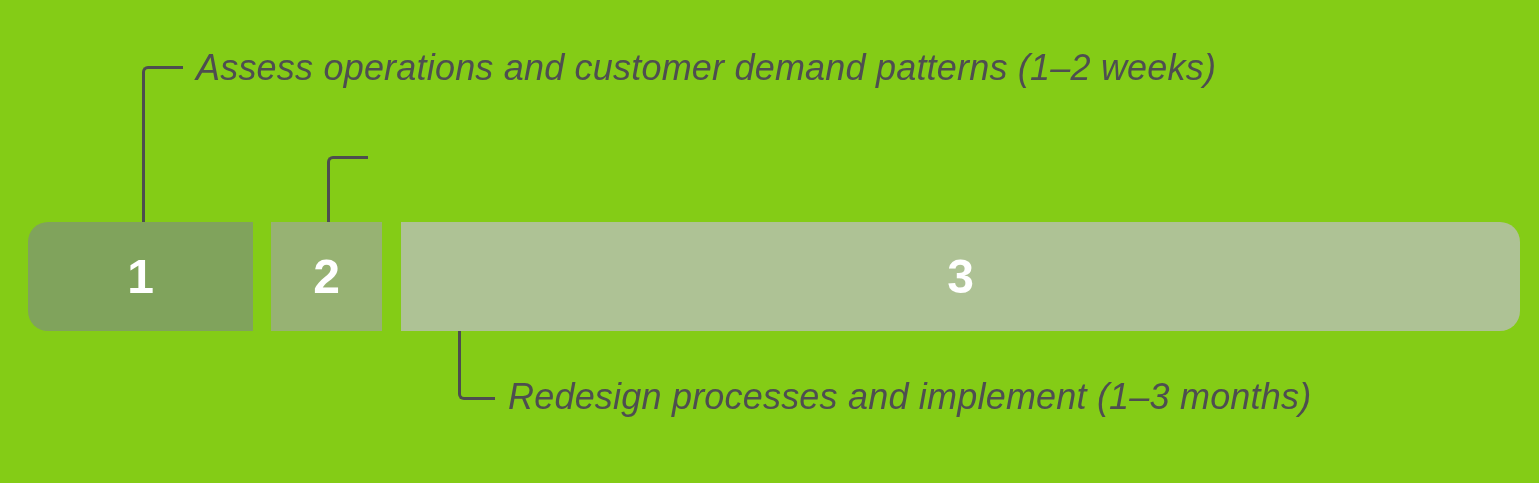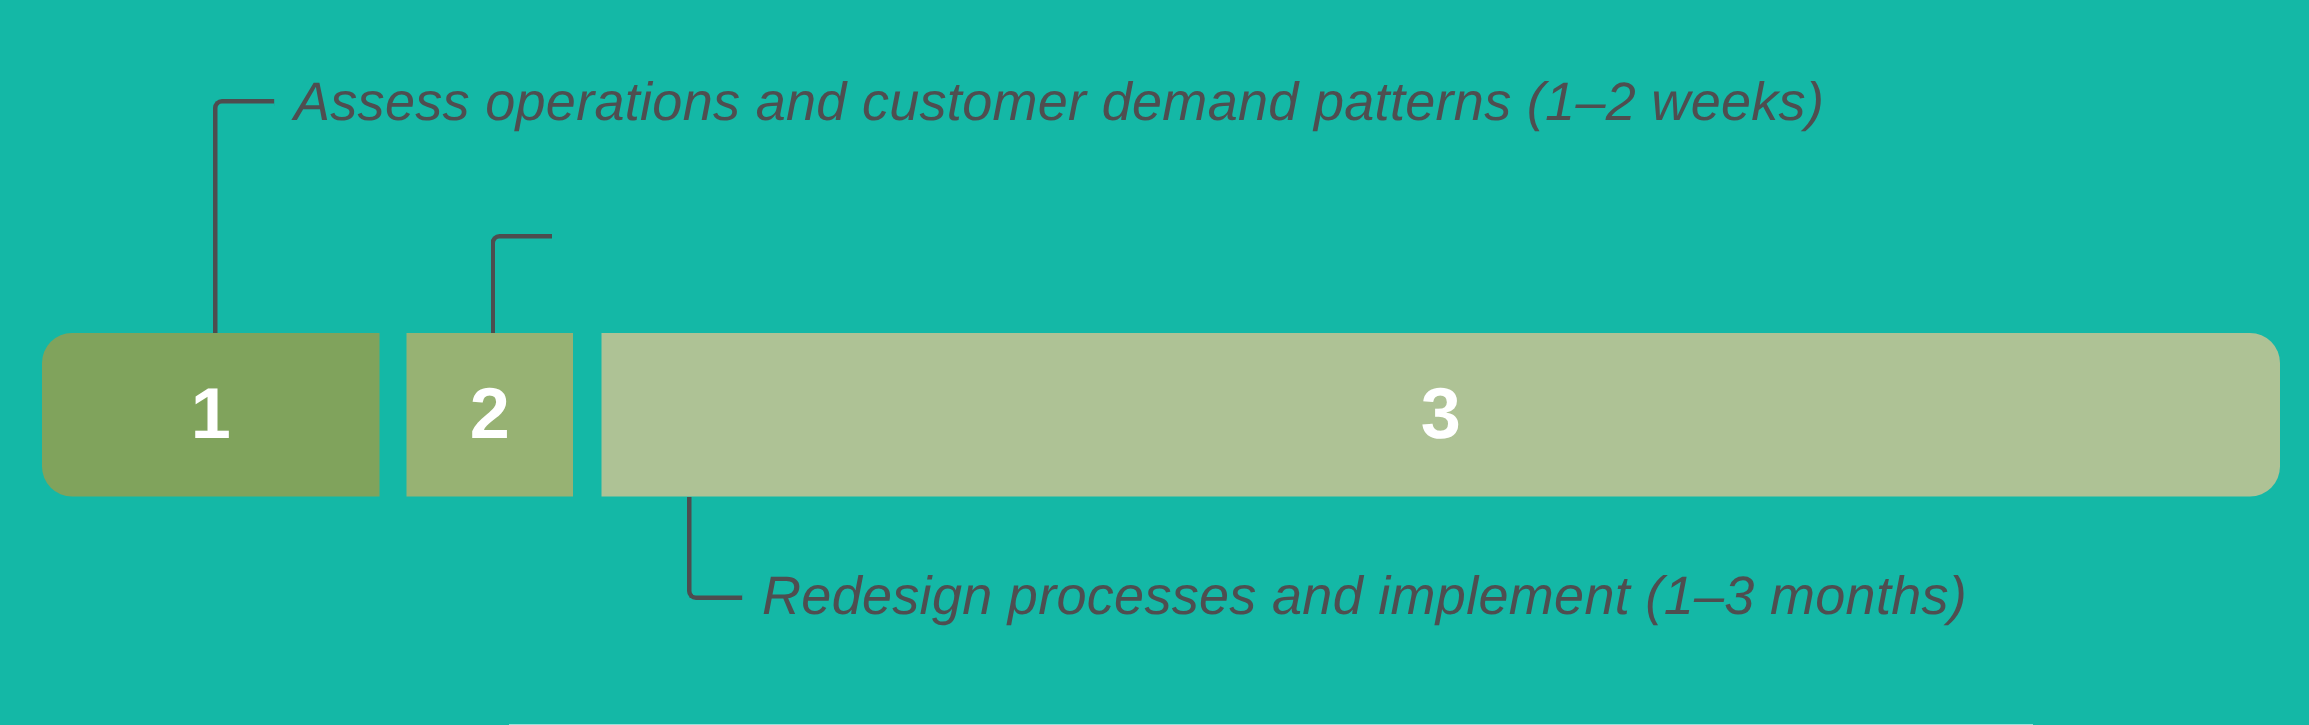--- a/index.html
+++ b/index.html
@@ -5,21 +5,21 @@
   html, body {
     margin: 0;
     padding: 0;
     background: #ffffff;
     font-family: "Liberation Sans", sans-serif;
   }
   .canvas {
     position: relative;
     width: 1539px;
     height: 483px;
-    background: #14b8a6;
+    background: #84cc16;
     overflow: hidden;
   }
   .bar {
     position: absolute;
     top: 222px;
     height: 109px;
     display: flex;
     align-items: center;
     justify-content: center;
   }

